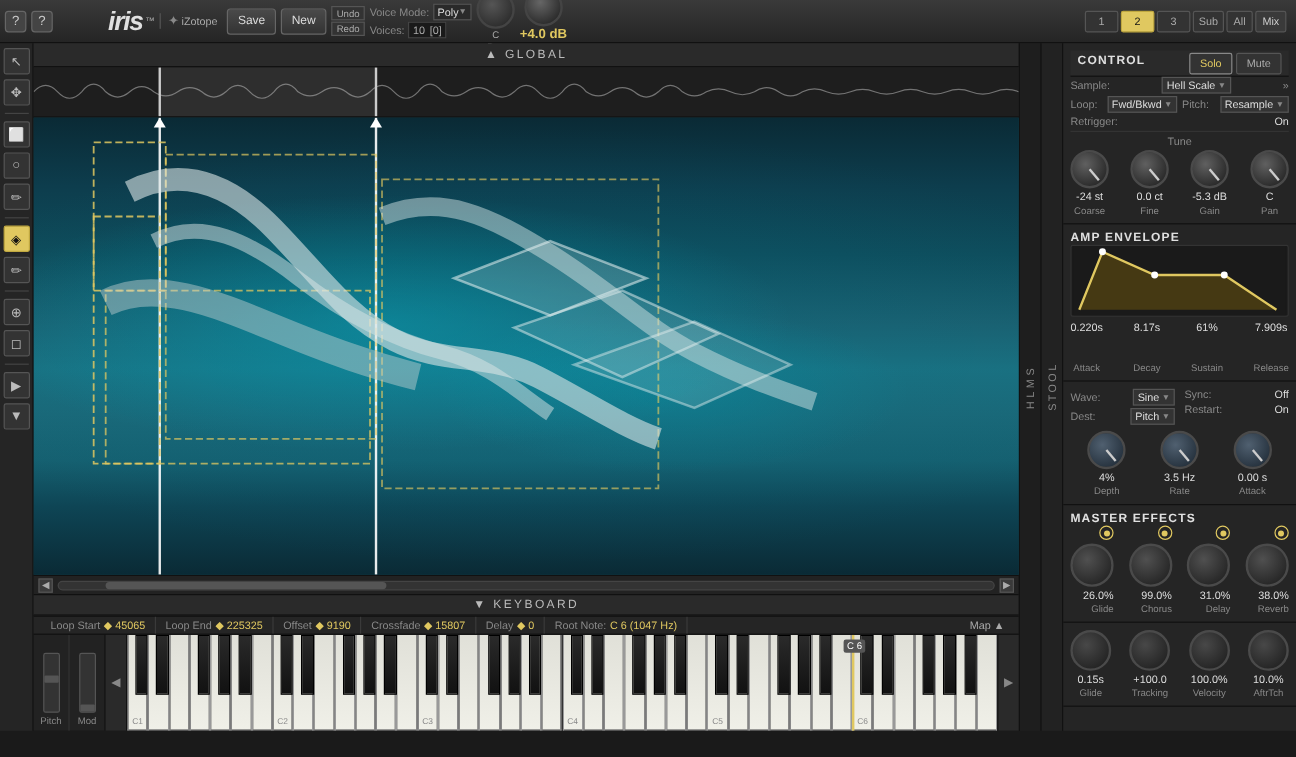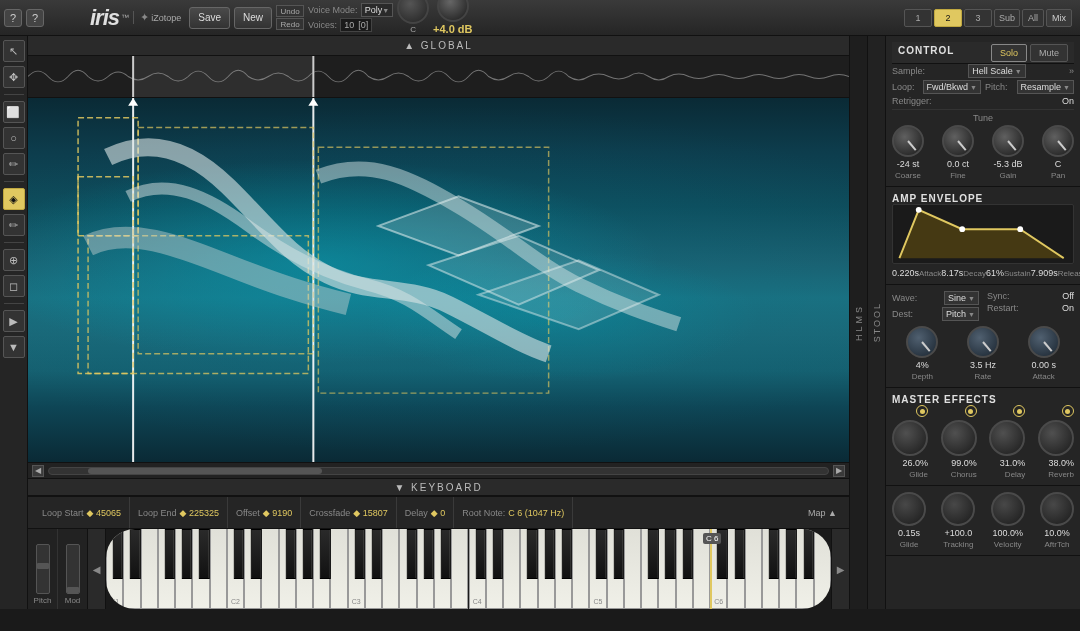--- a/index.html
+++ b/index.html
@@ -403,21 +403,21 @@
       justify-content: center;
       border-top: 1px solid #111;
       border-bottom: 1px solid #111;
       font-size: 10px;
       color: #bbb;
       letter-spacing: 2px;
     }
 
     
     .params-bar {
-      height: 33px;
+      height: 16px;
       background: #252525;
       border-top: 1px solid #111;
       border-bottom: 1px solid #111;
       display: flex;
       align-items: center;
       padding: 0 6px;
       gap: 0;
       font-size: 9px;
     }
     .param-item {
@@ -504,21 +504,20 @@
       border-right: 1px solid #111;
     }
     .nav-arrow-right {
       border-right: none;
       border-left: 1px solid #111;
     }
     .piano-keys-container {
       flex: 1;
       position: relative;
       overflow: hidden;
-      border-radius: 29px;
     }
     .white-key {
       flex: 1;
       background: linear-gradient(180deg, #e8e8e8 0%, #f5f5f5 100%);
       border: 1px solid #999;
       border-top: none;
       position: relative;
       cursor: pointer;
       min-width: 0;
     }
@@ -641,22 +640,23 @@
       position: relative;
       margin-bottom: 4px;
     }
     .amp-env-values {
       display: flex;
       justify-content: space-between;
       font-size: 8px;
     }
     .amp-val-group {
       display: flex;
-      flex-direction: row;
-      align-items: center;
+      flex-direction: column;
+      align-items: center;
+      gap: 24px;
     }
 
     
     .lfo-power {
       display: flex;
       align-items: center;
       gap: 4px;
       margin-bottom: 3px;
     }
     .power-btn {

